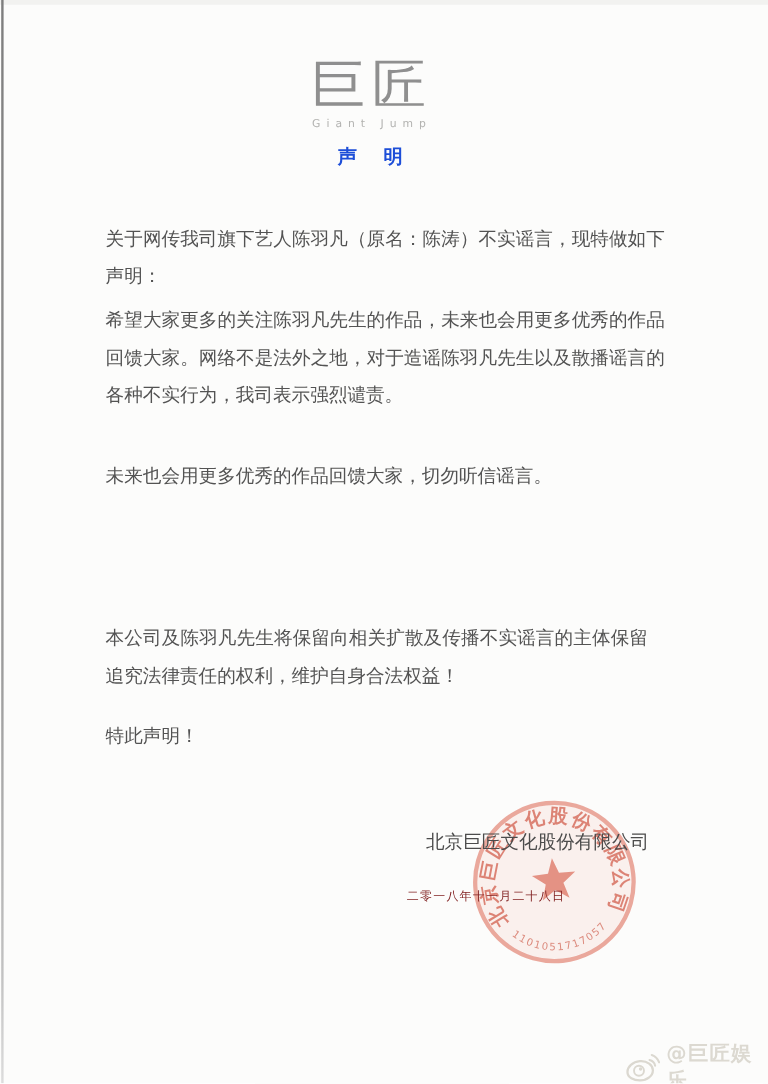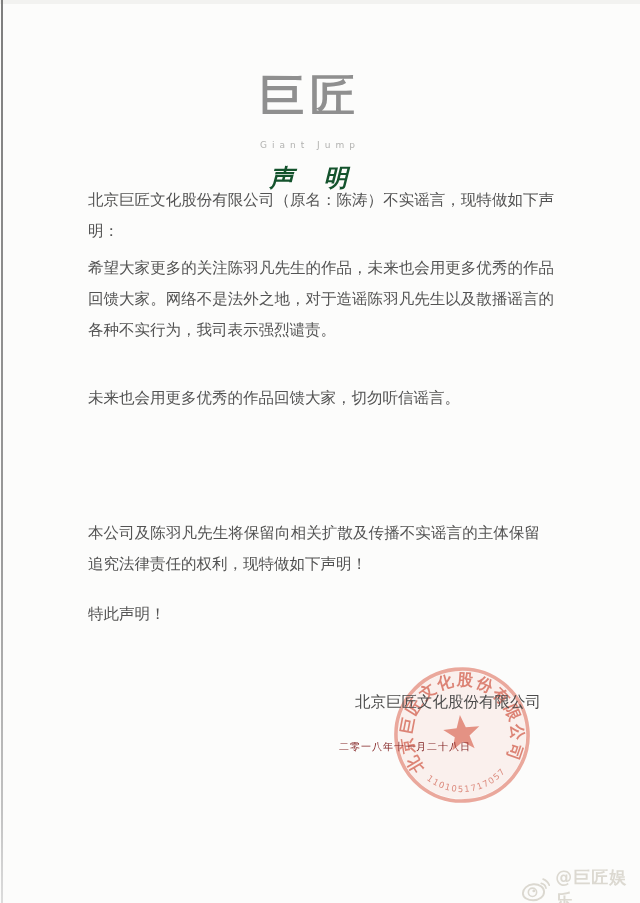--- a/index.html
+++ b/index.html
@@ -22,42 +22,41 @@
     width: 2px; height: 903px;
     background: linear-gradient(#7e7e7e, #9a9a9a 60%, #c2c2c2 90%, #dcdcdc);
   }
   
   .doc-header {
     position: absolute; left: 0; top: 0;
     width: 620px;
     text-align: center;
   }
   .logo-cn {
-    margin-top: 71px;
+    margin-top: 46px;
     font-size: 45px;
     line-height: 50px;
-    font-weight: bold;
+    font-weight: normal;
     letter-spacing: 6px;
     color: #8f8f8f;
     font-family: "DejaVu Sans", sans-serif;
   }
   .logo-en {
-    margin-top: 19px;
+    margin-top: 3px;
     font-size: 9px;
     letter-spacing: 5px;
     color: #b2b2b0;
     font-family: "DejaVu Sans", sans-serif;
   }
   .doc-title {
     margin: 12px 0 0 0;
-    font-size: 24px;
+    font-size: 16px;
     font-weight: bold;
     letter-spacing: 3px;
-    color: #14532d;
-    font-style: italic;
+    color: #1d4ed8;
   }
   
   .para {
     position: absolute;
     left: 88px;
     width: 466px;
     margin: 0;
     font-size: 15.5px;
     line-height: 31px;
     color: #535353;
@@ -108,24 +107,24 @@
 
   <header class="doc-header">
     <div class="logo">
       <div class="logo-cn">巨匠</div>
       <div class="logo-en">Giant Jump</div>
     </div>
     <h1 class="doc-title">声　明</h1>
   </header>
 
   <main>
-    <p class="para p1">北京巨匠文化股份有限公司（原名：陈涛）不实谣言，现特做如下声明：</p>
+    <p class="para p1">关于网传我司旗下艺人陈羽凡（原名：陈涛）不实谣言，现特做如下声明：</p>
     <p class="para p2">希望大家更多的关注陈羽凡先生的作品，未来也会用更多优秀的作品回馈大家。网络不是法外之地，对于造谣陈羽凡先生以及散播谣言的各种不实行为，我司表示强烈谴责。</p>
     <p class="para p3">未来也会用更多优秀的作品回馈大家，切勿听信谣言。</p>
-    <p class="para p4">本公司及陈羽凡先生将保留向相关扩散及传播不实谣言的主体保留追究法律责任的权利，现特做如下声明！</p>
+    <p class="para p4">本公司及陈羽凡先生将保留向相关扩散及传播不实谣言的主体保留追究法律责任的权利，维护自身合法权益！</p>
     <p class="para p5">特此声明！</p>
   </main>
 
   <div class="seal-wrap">
     <svg width="170" height="170" viewBox="0 0 170 170">
       <defs>
         <path id="sealRingPath" d="M 44 113.7 A 50 50 0 1 1 126 113.7" fill="none"></path>
         <path id="sealNumPath" d="M 41.3 121.6 A 57 57 0 0 0 128.7 121.6" fill="none"></path>
       </defs>
       <circle cx="85" cy="85" r="64" fill="rgba(232,136,120,0.10)"></circle>

